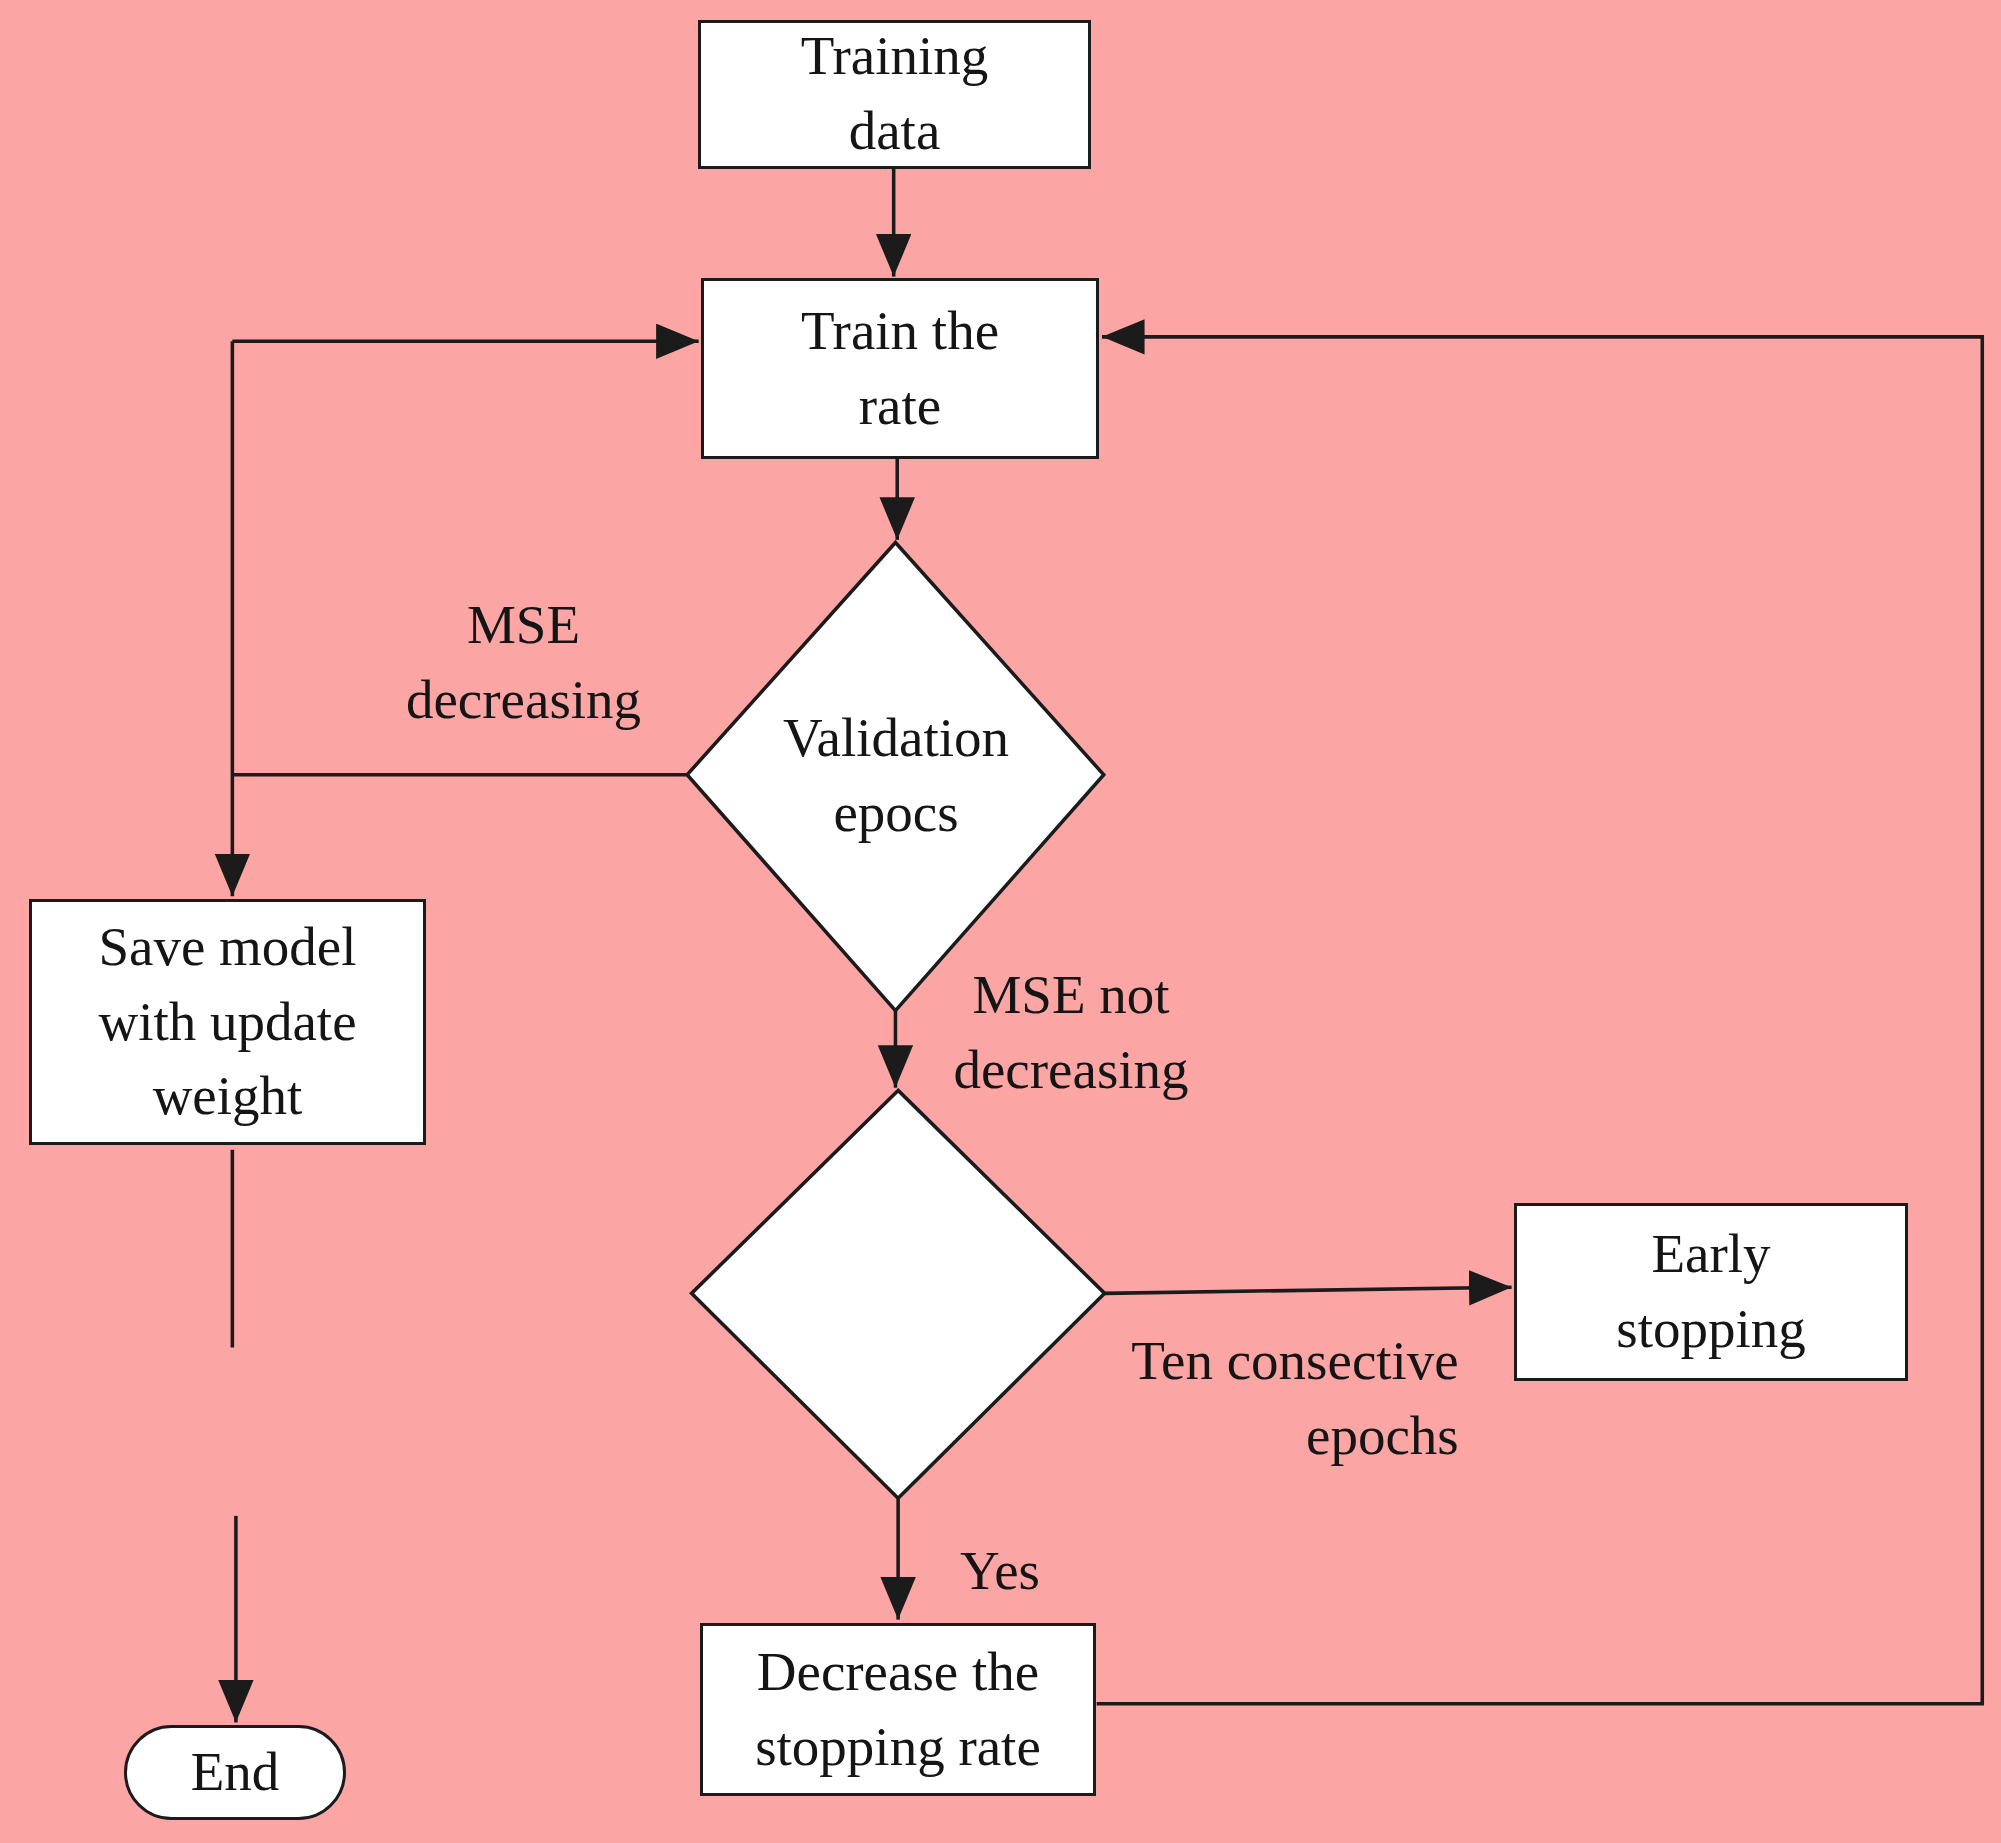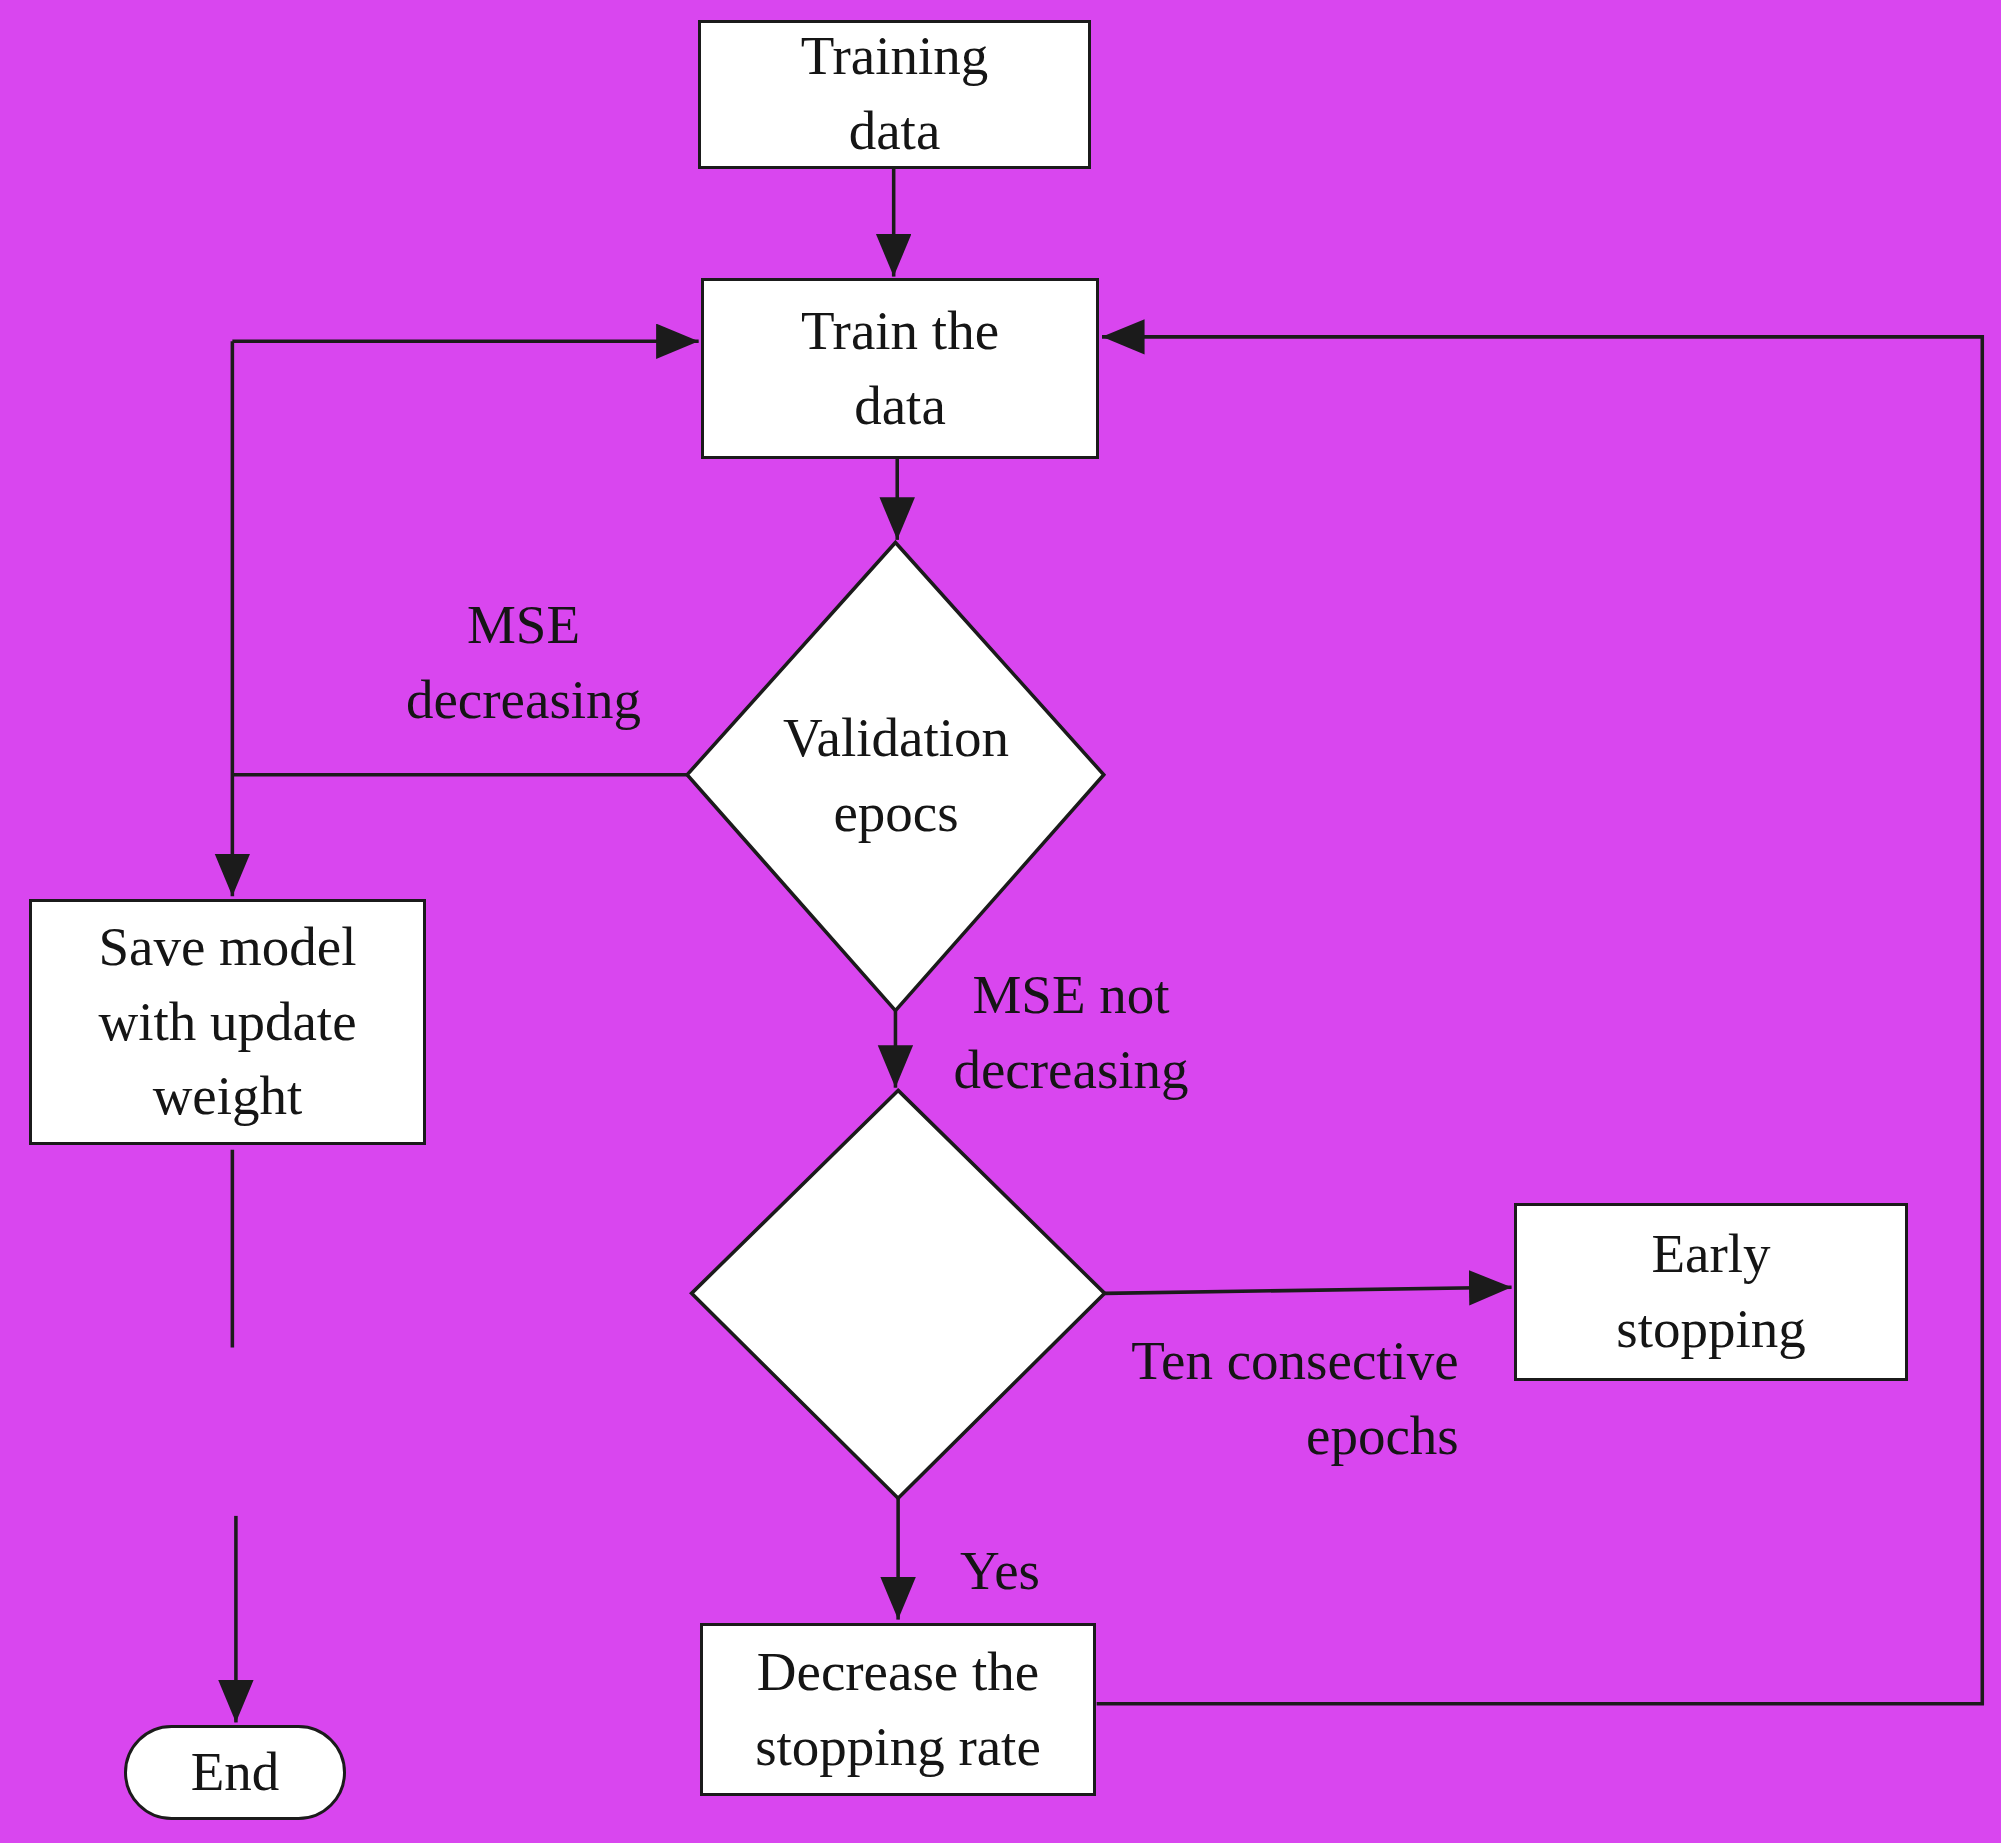--- a/index.html
+++ b/index.html
@@ -4,21 +4,21 @@
 <style>
   html, body {
     margin: 0;
     padding: 0;
     background: #ffffff;
   }
   #canvas {
     position: relative;
     width: 2001px;
     height: 1843px;
-    background: #d946ef;
+    background: #fca5a5;
     font-family: "Liberation Serif", "DejaVu Serif", serif;
     color: #151515;
     overflow: hidden;
   }
   #wires {
     position: absolute;
     left: 0;
     top: 0;
     width: 2001px;
     height: 1843px;
@@ -80,21 +80,21 @@
     <g stroke="#1b1b1b" stroke-width="4" fill="#ffffff">
       <polygon points="1010,612 1245,874 1010,1140 775,874"></polygon>
       <polygon points="1013,1230 1246,1459 1013,1690 780,1459"></polygon>
     </g>
   </svg>
 
   <div class="node" style="left:698px; top:19.5px; width:393px; height:149px;">Training
 data</div>
 
   <div class="node" style="left:701px; top:278px; width:398px; height:181px;">Train the
-data</div>
+rate</div>
 
   <div class="diamond-label" style="left:683px; top:674px; width:426px; height:204px;">Validation
 epocs</div>
 
   <div class="node" style="left:29px; top:899px; width:397px; height:246px;">Save model
 with update
 weight</div>
 
 
   <div class="node terminator" style="left:124px; top:1725px; width:222px; height:95px;">End</div>

